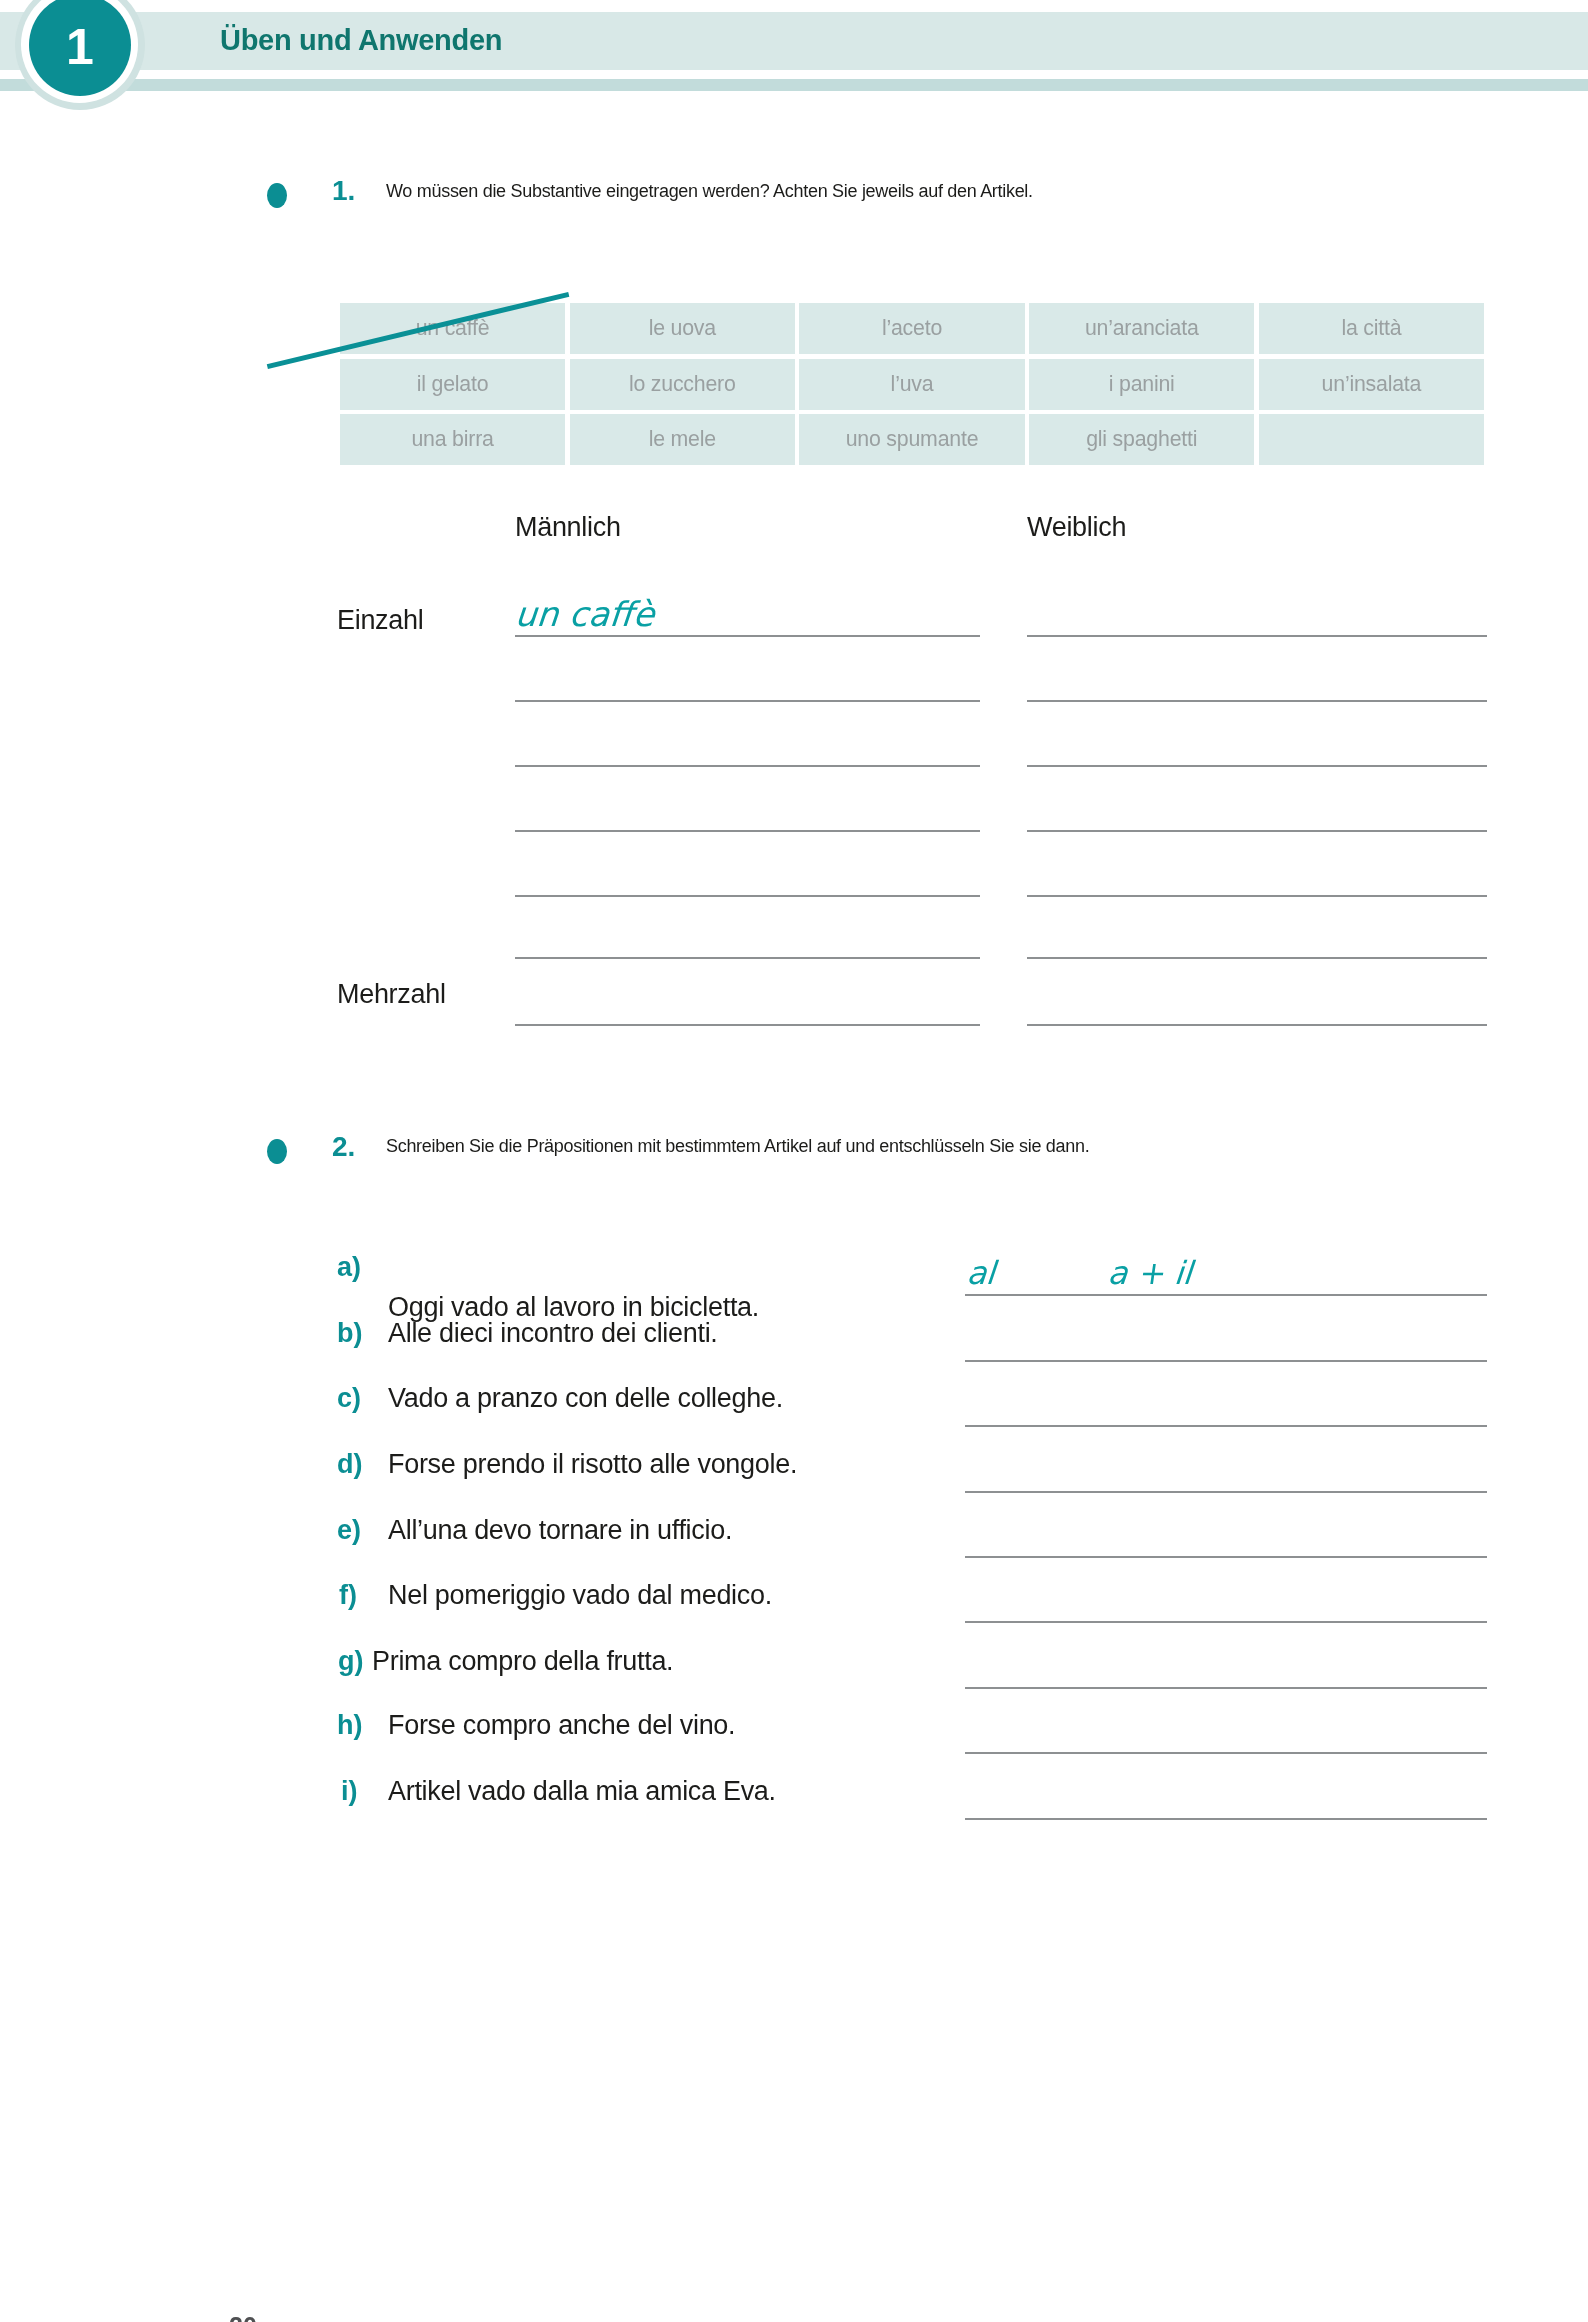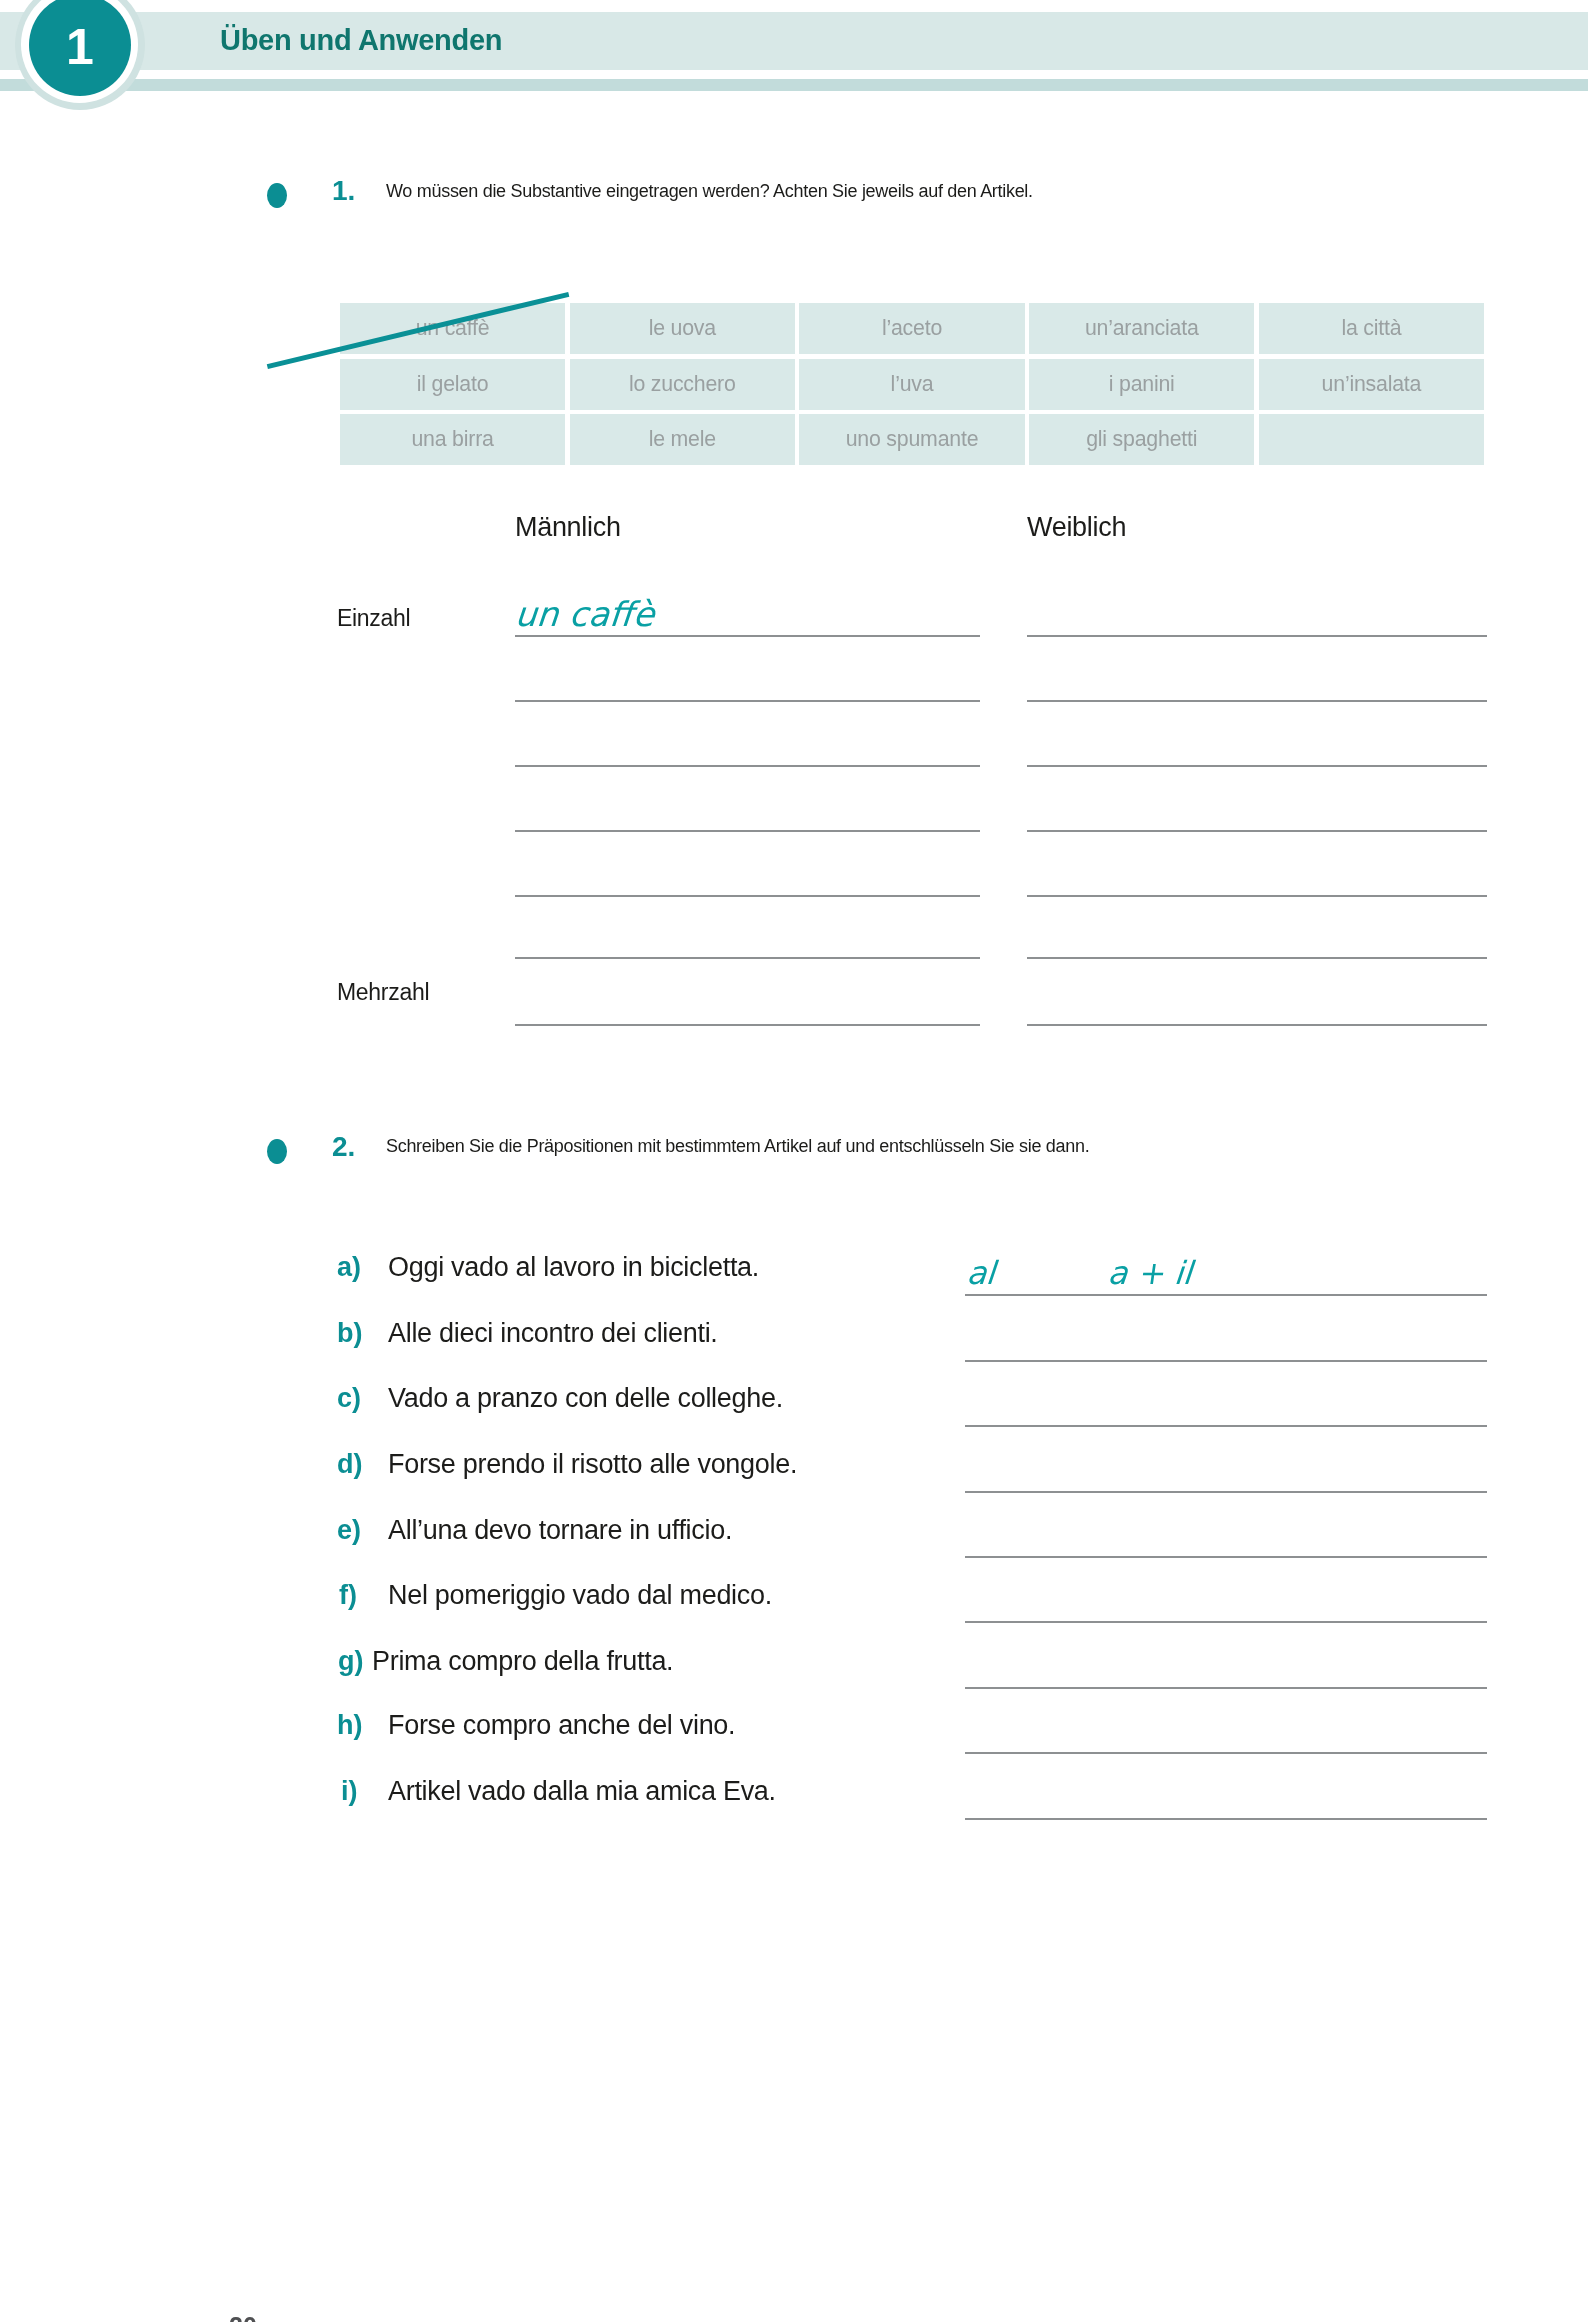--- a/index.html
+++ b/index.html
@@ -29,21 +29,21 @@
   
   .word-table{left:340px;top:303px;width:1144px;display:grid;
     grid-template-columns:repeat(5,1fr);gap:4.6px;}
   .word-cell{height:51px;background:#d9e9e8;color:#9aa0a1;font-size:21.3px;
     display:flex;align-items:center;justify-content:center;letter-spacing:-0.2px;}
   .strike-line{left:263px;top:328px;width:310px;height:4.6px;background:#0a9096;
     transform:rotate(-13.5deg);z-index:2;}
 
   
   .col-header{font-size:27px;letter-spacing:-0.3px;}
-  .row-label{font-size:23px;letter-spacing:-0.3px;}
+  .row-label{font-size:27px;letter-spacing:-0.3px;}
 
   
   .handwriting{font-family:"DejaVu Sans",sans-serif;font-style:italic;color:#09a0a4;
     transform:skewX(-8deg);white-space:nowrap;}
 
   
   .item-label{font-size:27px;font-weight:bold;color:#0b8e93;}
   .item-sentence{font-size:27px;letter-spacing:-0.3px;white-space:nowrap;}
 
   .page-number{font-size:25px;font-weight:bold;color:#4f5052;}
@@ -120,21 +120,21 @@
 
   
   <div class="grp">
     <div class="abs bullet" style="left:267px;top:1139px;"></div>
     <div class="abs ex-num" style="left:332px;top:1131px;">2.</div>
     <div class="abs instruction" style="left:386px;top:1122px;width:890px;">Schreiben Sie die Präpositionen mit bestimmtem Artikel auf und entschlüsseln Sie sie dann.</div>
 
     
     <div class="grp">
       <div class="abs item-label" style="left:337px;top:1252px;">a)</div>
-      <div class="abs item-sentence" style="left:388px;top:1252px;">Oggi vado al lavoro in bicicletta.</div>
+      <div class="abs item-sentence" style="left:388px;top:1292px;">Oggi vado al lavoro in bicicletta.</div>
       <div class="abs handwriting" style="left:969px;top:1254px;font-size:32px;">al</div>
       <div class="abs handwriting" style="left:1110px;top:1254px;font-size:32px;">a + il</div>
       <div class="abs wline" style="left:965px;top:1294px;width:522px;"></div>
     </div>
     
     <div class="grp">
       <div class="abs item-label" style="left:337px;top:1318px;">b)</div>
       <div class="abs item-sentence" style="left:388px;top:1318px;">Alle dieci incontro dei clienti.</div>
       <div class="abs wline" style="left:965px;top:1360px;width:522px;"></div>
     </div>

